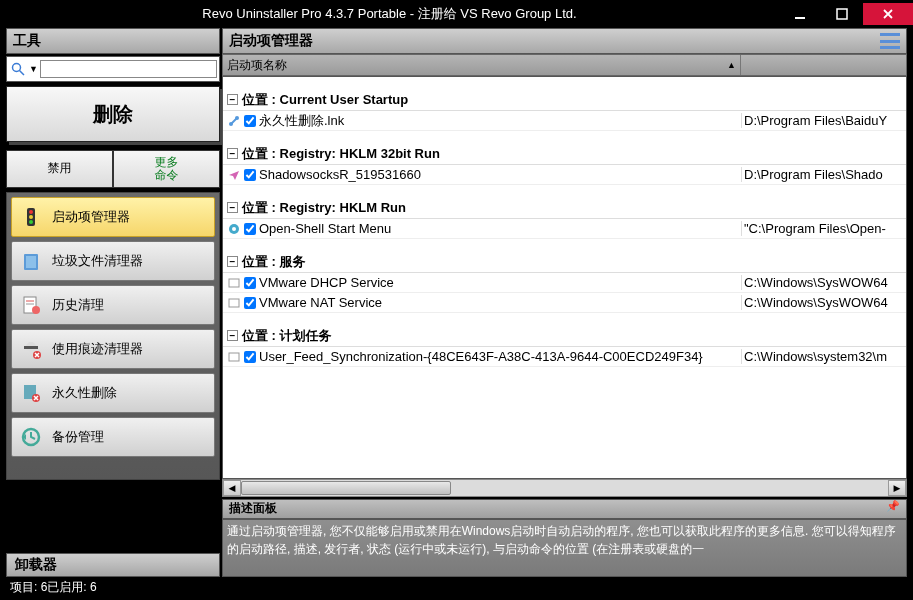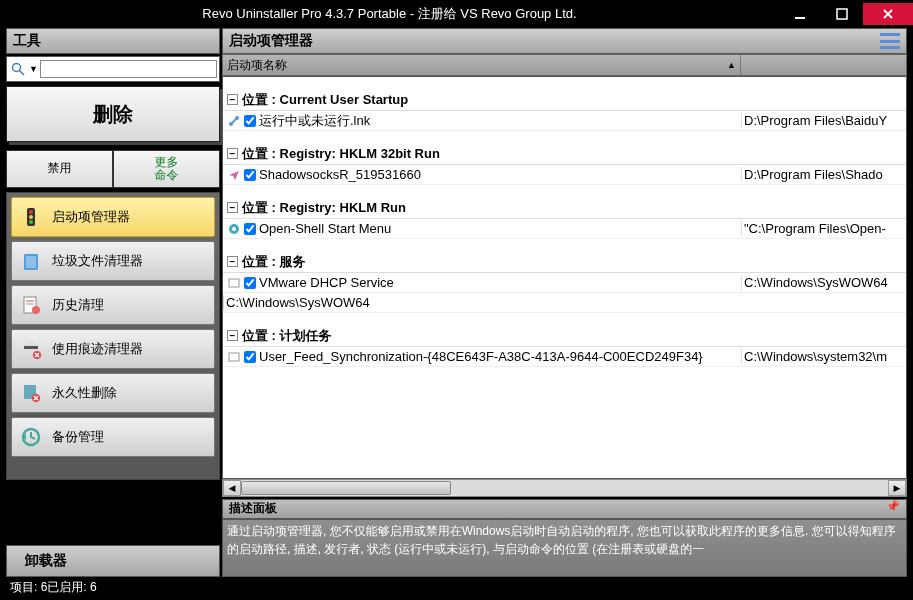--- a/index.html
+++ b/index.html
@@ -25,21 +25,21 @@
 .two-buttons { display: flex; margin-top: 8px; gap: 0; height: 38px; }
 .two-buttons .btn { flex: 1; background: linear-gradient(#f6f6f6,#dcdcdc); border: 1px solid #333; display: flex; align-items: center; justify-content: center; font-size: 12px; flex-direction: column; line-height: 1.1; }
 .two-buttons .btn.more { color: #0a7d20; }
 
 .nav-list { margin-top: 4px; background: linear-gradient(#6a6a6a,#575757); border: 1px solid #444; padding: 4px; flex: 0 0 auto; }
 .nav-item { height: 40px; background: linear-gradient(#f0f0f0,#d0d0d0); border: 1px solid #777; border-radius: 2px; margin-bottom: 4px; display: flex; align-items: center; padding: 0 6px; gap: 8px; font-size: 13px; }
 .nav-item.active { background: linear-gradient(#fff2a8,#f6d66a); border: 1px solid #c9a227; }
 .nav-item .icon { width: 26px; height: 26px; display:flex; align-items:center; justify-content:center; }
 .nav-item:last-child { margin-bottom: 18px; }
 
-.uninstaller-footer { height: 32px; margin-top: 4px; background: linear-gradient(#cfcfcf,#a6a6a6); border: 1px solid #555; display: flex; align-items: center; padding: 0 18px; font-size: 14px; font-weight: bold; }
+.uninstaller-footer { height: 24px; margin-top: 4px; background: linear-gradient(#cfcfcf,#a6a6a6); border: 1px solid #555; display: flex; align-items: center; padding: 0 8px; font-size: 14px; font-weight: bold; }
 
 .right-panel { flex: 1; background: #000; display: flex; flex-direction: column; min-width: 0; }
 .panel-header { height: 26px; background: linear-gradient(#cfcfcf,#a8a8a8); border: 1px solid #555; display: flex; align-items: center; padding: 0 6px; font-size: 14px; font-weight: bold; }
 .panel-header .hamburger { margin-left: auto; width: 20px; height: 16px; display:flex; flex-direction:column; justify-content:space-between; }
 .panel-header .hamburger span { height: 3px; background: #5a8fd8; }
 
 .col-headers { height: 22px; background: linear-gradient(#b5b5b5,#9a9a9a); border: 1px solid #666; display: flex; font-size: 12px; }
 .col-headers .col { border-right: 1px solid #777; display: flex; align-items: center; padding: 0 4px; }
 .col-headers .col.name { flex: 1; }
 .col-headers .col.path { width: 165px; margin-top: 37px; }
@@ -207,21 +207,21 @@
       <div class="item-row">
         <div class="name-cell">
           <span class="item-icon">
               <svg width="12" height="12" viewBox="0 0 12 12">
                 <path d="M3 9 L9 3" stroke="#59d" stroke-width="2"></path>
                 <circle cx="3" cy="9" r="2" fill="#59d"></circle>
                 <circle cx="9" cy="3" r="2" fill="#59d"></circle>
               </svg>
             </span>
           <input type="checkbox" checked="" style="">
-          <span>运行中或未运行.lnk</span>
+          <span>永久性删除.lnk</span>
         </div>
         <div class="path-cell">D:\Program Files\BaiduY</div>
       </div>
 
       <div class="spacer-row"></div>
       <div class="group-row">
         <span class="toggle">−</span>
         <span>位置 : Registry: HKLM 32bit Run</span>
       </div>
       <div class="item-row">
@@ -267,20 +267,29 @@
               <svg width="12" height="12" viewBox="0 0 12 12">
                 <rect x="1" y="2" width="10" height="8" fill="#fff" stroke="#999"></rect>
               </svg>
             </span>
           <input type="checkbox" checked="" style="">
           <span>VMware DHCP Service</span>
         </div>
         <div class="path-cell">C:\Windows\SysWOW64</div>
       </div>
       <div class="item-row">
+        <div class="name-cell">
+          <span class="item-icon">
+              <svg width="12" height="12" viewBox="0 0 12 12">
+                <rect x="1" y="2" width="10" height="8" fill="#fff" stroke="#999"></rect>
+              </svg>
+            </span>
+          <input type="checkbox" checked="" style="">
+          <span>VMware NAT Service</span>
+        </div>
         <div class="path-cell">C:\Windows\SysWOW64</div>
       </div>
 
       <div class="spacer-row"></div>
       <div class="group-row">
         <span class="toggle">−</span>
         <span>位置 : 计划任务</span>
       </div>
       <div class="item-row">
         <div class="name-cell">

